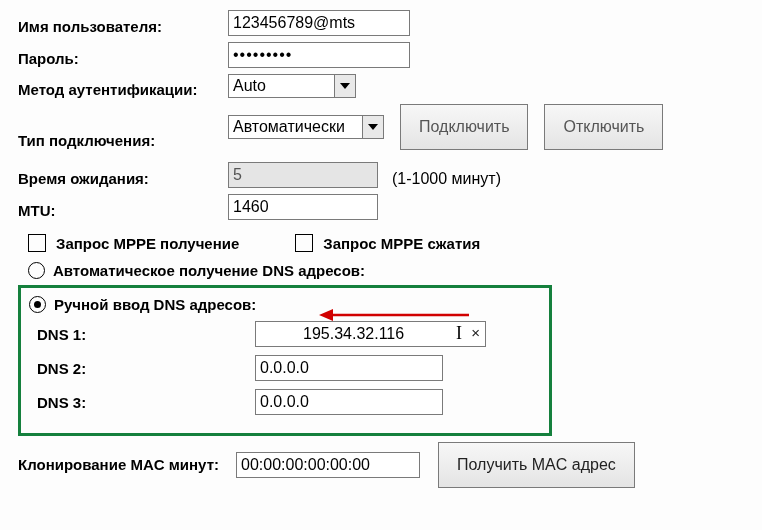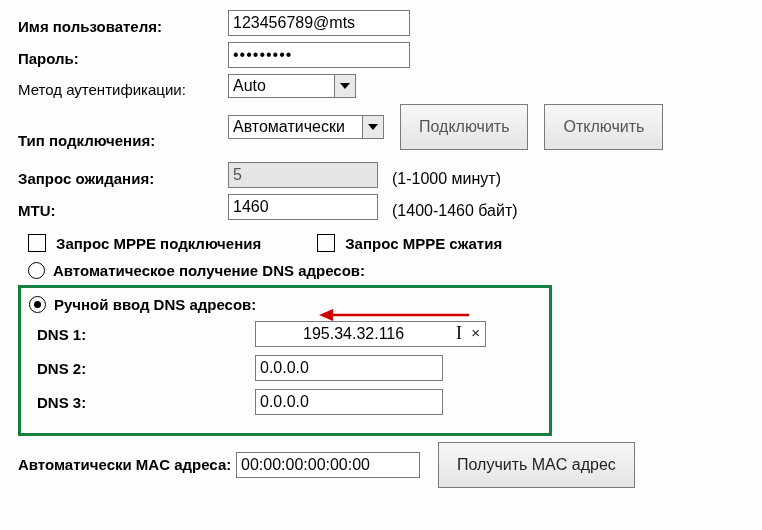--- a/index.html
+++ b/index.html
@@ -8,21 +8,21 @@
     font-size:15px;
     color:#000;
     background:#fdfdfd;
     width:762px;
     height:530px;
     overflow:hidden;
   }
   .form{padding:4px 18px 8px 18px;}
   .row{display:flex;align-items:flex-end;margin:6px 0;}
   .lbl{width:210px;font-weight:bold;line-height:1.2;}
-  .lbl2{width:210px;font-weight:normal;line-height:1.1;} 
+  .lbl2{width:210px;font-weight:bold;line-height:1.1;} 
   .controls{display:flex;align-items:center;gap:16px;}
   input[type=text],input[type=password]{
     font-family:Arial,sans-serif;
     font-size:16px;
     height:22px;
     padding:1px 4px;
     border:1px solid #7a7a7a;
     background:#fff;
     box-sizing:content-box;
   }
@@ -102,34 +102,33 @@
               <path d="M0 0 L10 0 L5 6 Z" fill="#000"></path>
             </svg>
         </span>
       </div>
       <div class="btn">Подключить</div>
       <div class="btn">Отключить</div>
     </div>
   </div>
 
   <div class="row" style="margin-top:12px">
-    <div class="lbl">Запрос ожидания:</div>
+    <div class="lbl">Время ожидания:</div>
     <input type="text" disabled="" style="width: 140px;" value="5">
     <span class="hint">(1-1000 минут)</span>
   </div>
 
   <div class="row">
     <div class="lbl">MTU:</div>
     <input type="text" style="width: 140px;" value="1460">
-    <span class="hint">(1400-1460 байт)</span>
   </div>
 
   <div class="chk-row">
     <span class="cb"></span>
-    <span>Запрос MPPE подключения</span>
+    <span>Запрос MPPE получение</span>
     <span class="gap"></span>
     <span class="cb"></span>
     <span>Запрос MPPE сжатия</span>
   </div>
 
   <div class="radio-row">
     <span class="radio"></span>
     <span>Автоматическое получение DNS адресов:</span>
   </div>
 
@@ -156,19 +155,19 @@
       <div class="dl">DNS 2:</div>
       <input type="text" style="width: 178px;" value="0.0.0.0">
     </div>
     <div class="dns-row">
       <div class="dl">DNS 3:</div>
       <input type="text" style="width: 178px;" value="0.0.0.0">
     </div>
   </div>
 
   <div class="mac-row">
-    <div class="mac-lbl">Автоматически MAC адреса:</div>
+    <div class="mac-lbl">Клонирование MAC минут:</div>
     <input type="text" style="width: 174px;" value="00:00:00:00:00:00">
     <div style="width:18px"></div>
     <div class="btn dark">Получить MAC адрес</div>
   </div>
 
 </div>
 
 </body></html>

